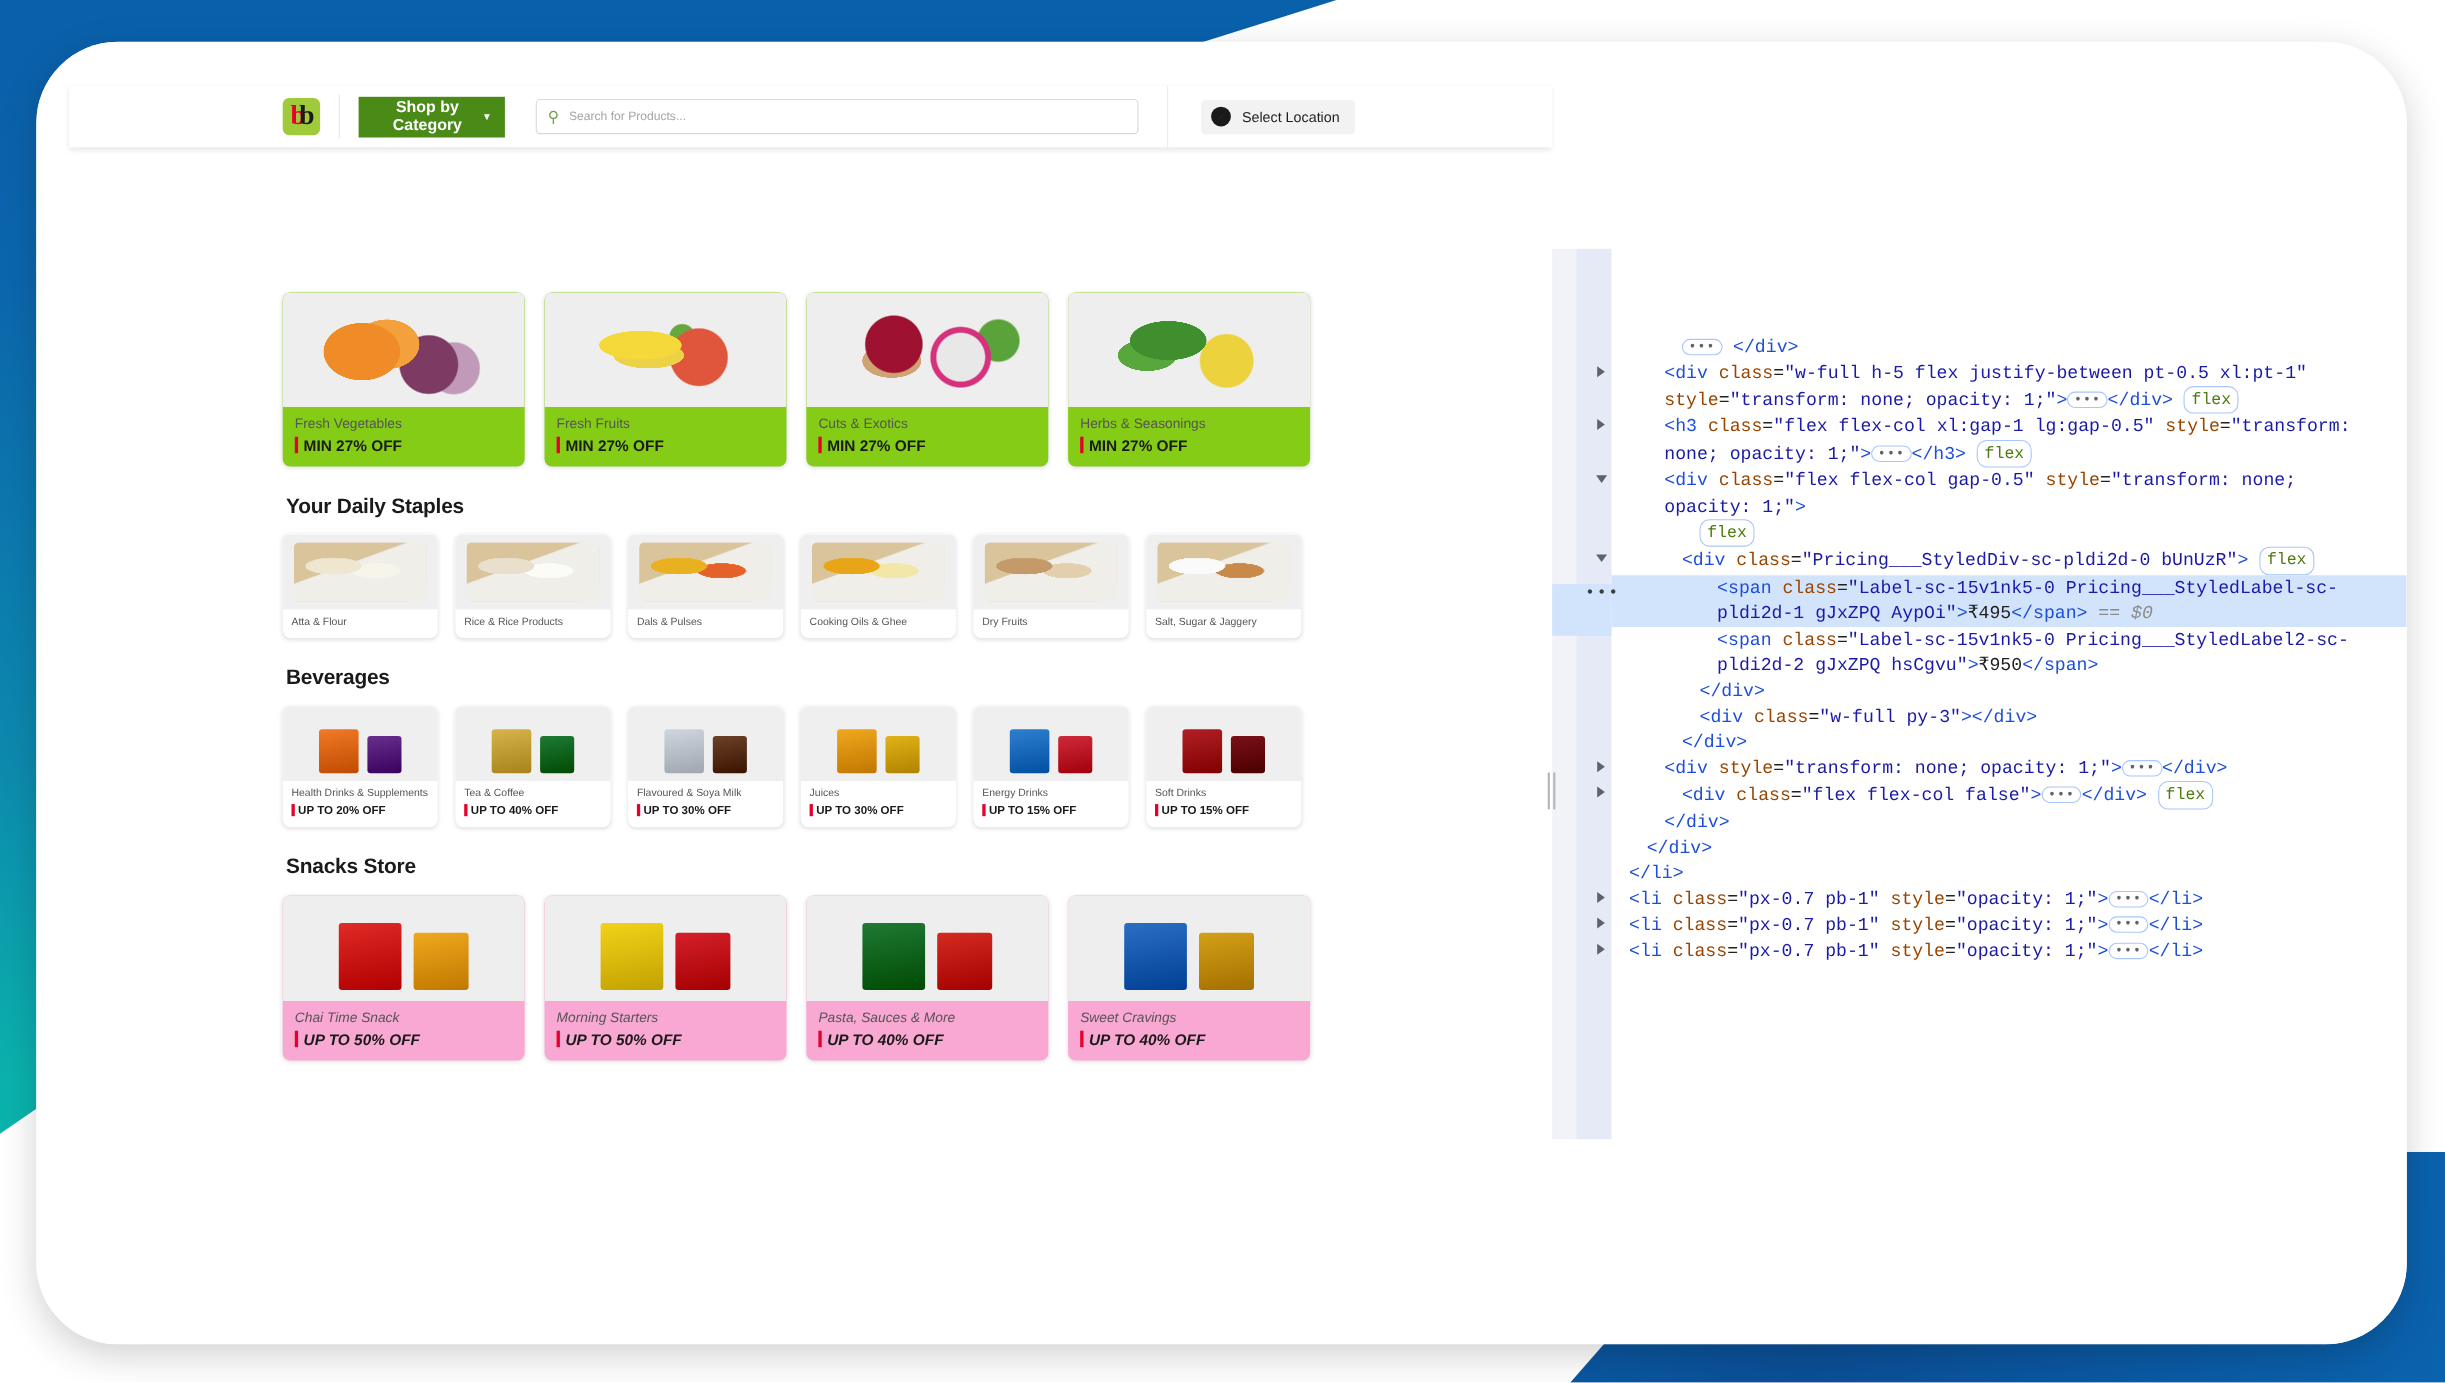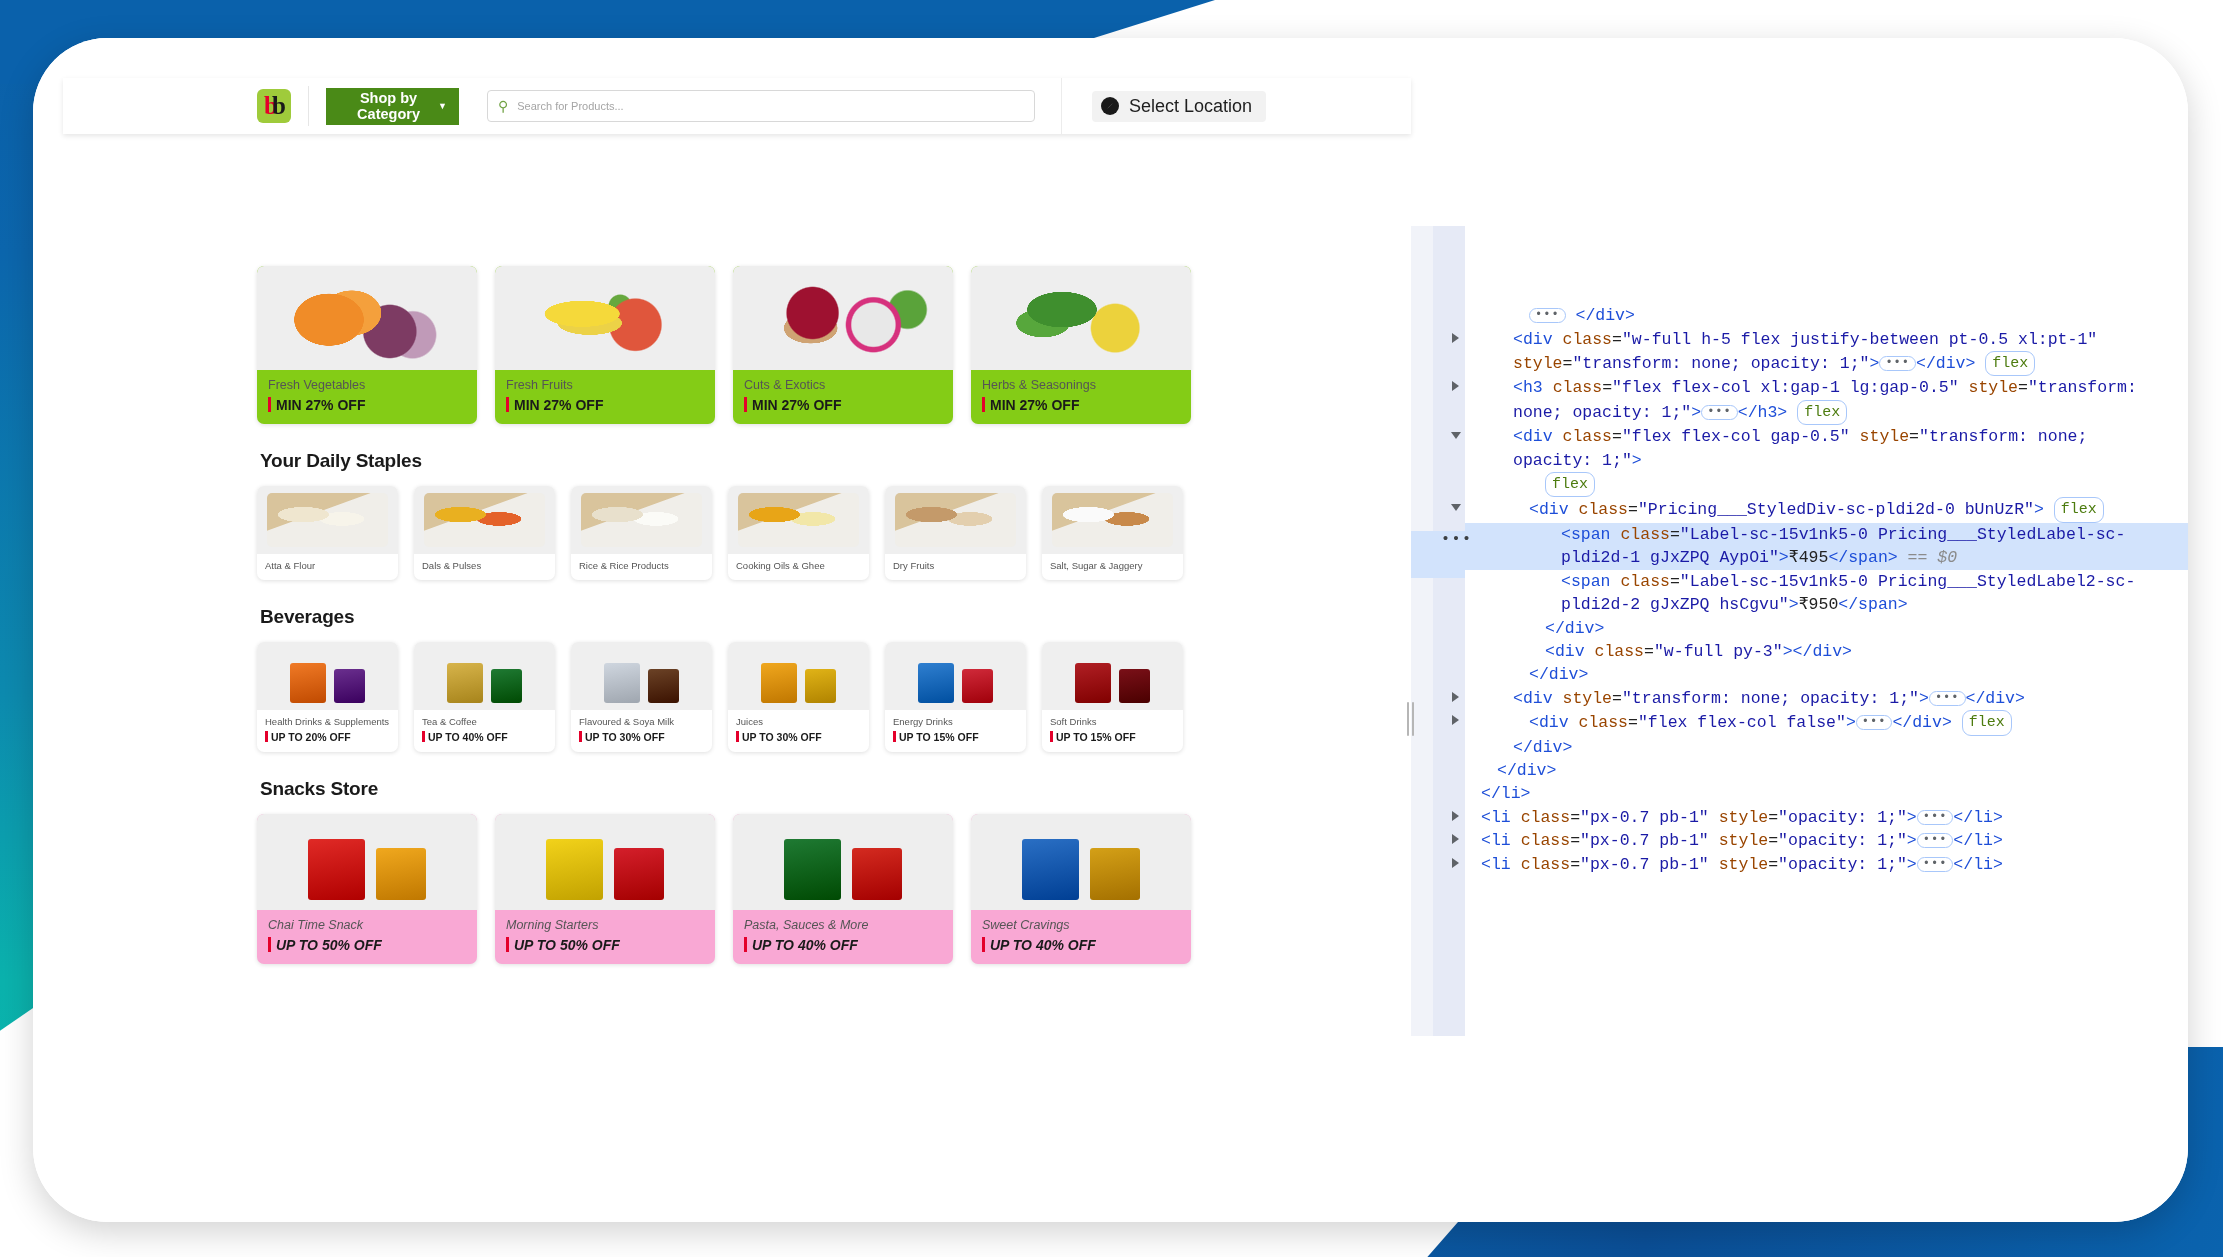--- a/index.html
+++ b/index.html
@@ -140,21 +140,21 @@
     width: 18px; height: 18px; border-radius: 50%;
     background: #1a1a1a; margin-right: 10px;
     position: relative; flex: none;
   }
   .loc-ico::after {
     content: ""; position: absolute;
     left: 5px; top: 5px; width: 8px; height: 8px;
     background: #ffffff;
     clip-path: polygon(100% 0, 45% 55%, 0 100%, 55% 45%);
   }
-  .loc-txt { font-size: 18px; color: #1f1f1f; }
+  .loc-txt { font-size: 13px; color: #1f1f1f; }
 
   
   .site-body {
     position: absolute; left: 0; top: 56px;
     width: 1348px; height: 754px;
     padding-left: 194px;
     background: #ffffff;
   }
 
   .sec-title {
@@ -433,32 +433,32 @@
               <div class="card">
                 <div class="thumb">
                   <div class="art staple" style="--c1: #efe6cf; --c2: #f7f4ea;"></div>
                 </div>
                 <div class="meta">
                   <div class="nm">Atta &amp; Flour</div>
                 </div>
               </div>
               <div class="card">
                 <div class="thumb">
+                  <div class="art staple" style="--c1: #e8e0cc; --c2: #fbfbf7;"></div>
+                </div>
+                <div class="meta">
+                  <div class="nm">Rice &amp; Rice Products</div>
+                </div>
+              </div>
+              <div class="card">
+                <div class="thumb">
                   <div class="art staple" style="--c1: #e9b020; --c2: #e4622a;"></div>
                 </div>
                 <div class="meta">
                   <div class="nm">Dals &amp; Pulses</div>
-                </div>
-              </div>
-              <div class="card">
-                <div class="thumb">
-                  <div class="art staple" style="--c1: #e8e0cc; --c2: #fbfbf7;"></div>
-                </div>
-                <div class="meta">
-                  <div class="nm">Rice &amp; Rice Products</div>
                 </div>
               </div>
               <div class="card">
                 <div class="thumb">
                   <div class="art staple" style="--c1: #e8a517; --c2: #f2e7a8;"></div>
                 </div>
                 <div class="meta">
                   <div class="nm">Cooking Oils &amp; Ghee</div>
                 </div>
               </div>

